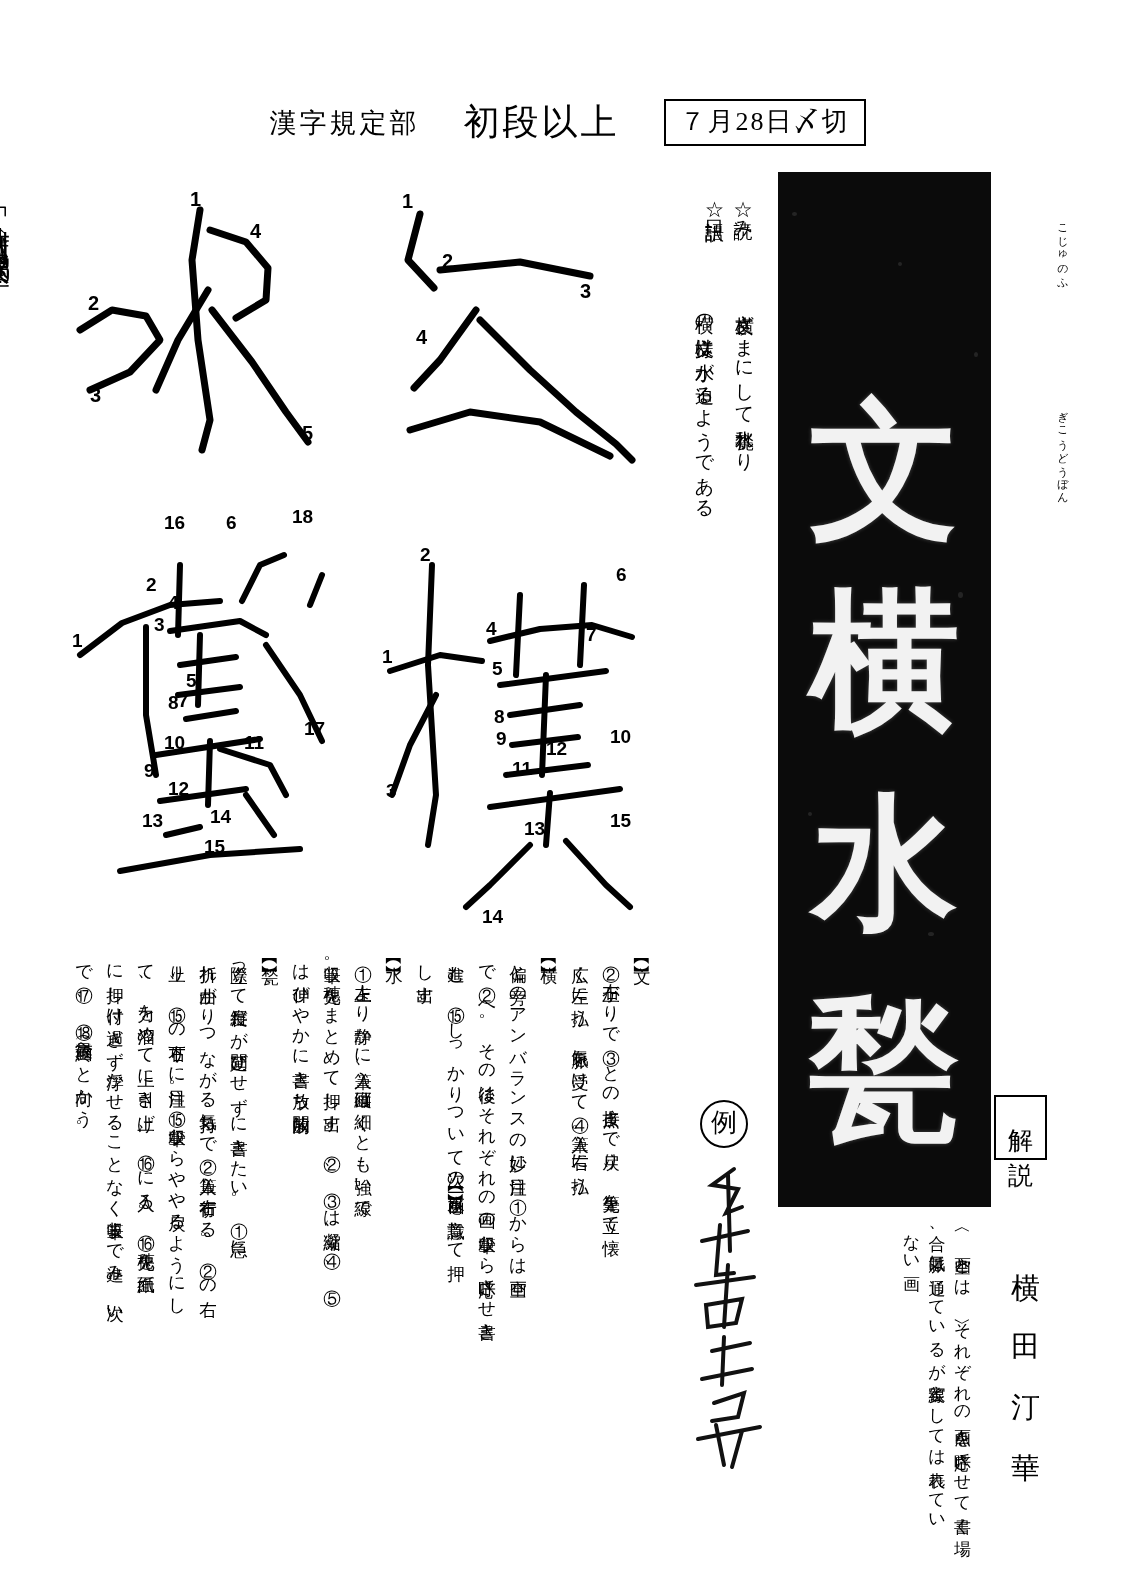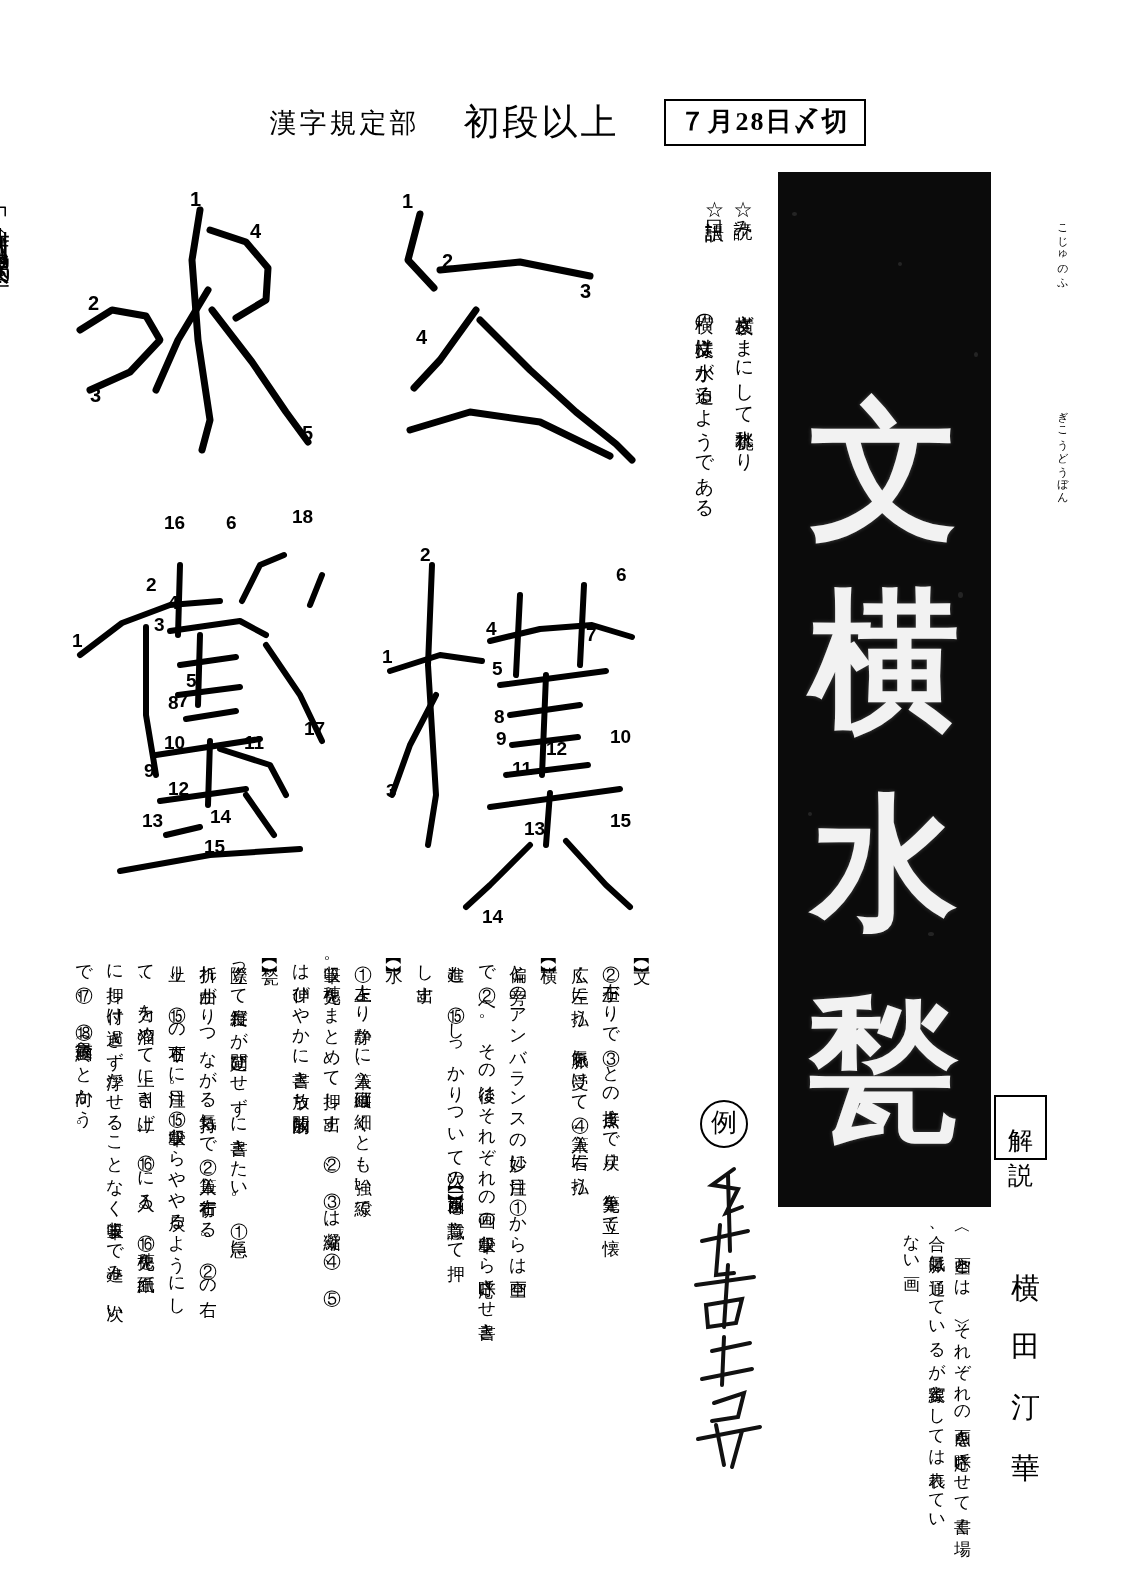--- a/index.html
+++ b/index.html
@@ -36,21 +36,21 @@
     letter-spacing: 3px;
   }
   .header-grade {
     font-size: 36px;
     letter-spacing: 3px;
   }
   .deadline {
     border: 2px solid #000;
     padding: 3px 14px 5px 14px;
     font-size: 26px;
-    font-weight: bold;
+    font-weight: normal;
     letter-spacing: 2px;
   }
 
   
   .v {
     writing-mode: vertical-rl;
     text-orientation: upright;
     line-height: 1.5;
   }
 

